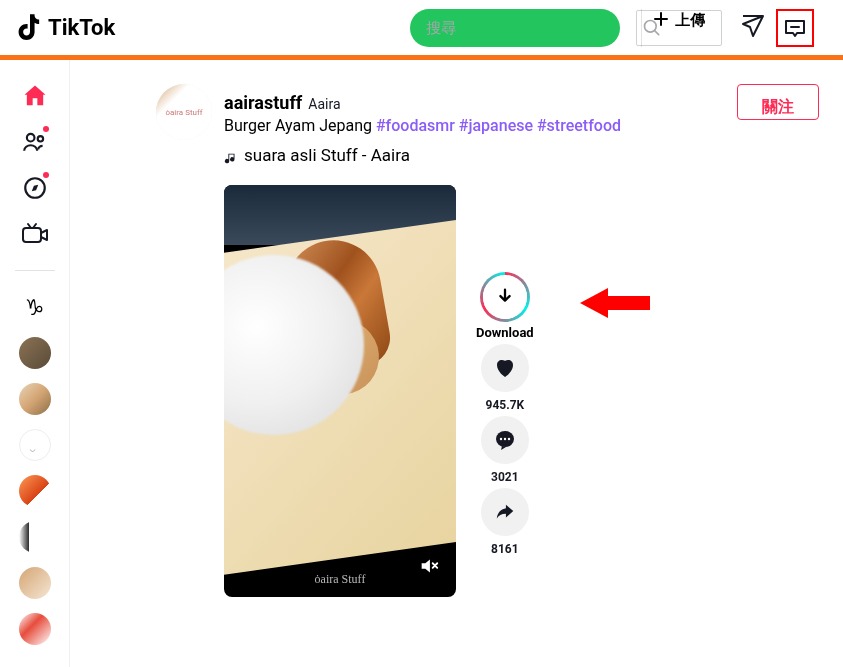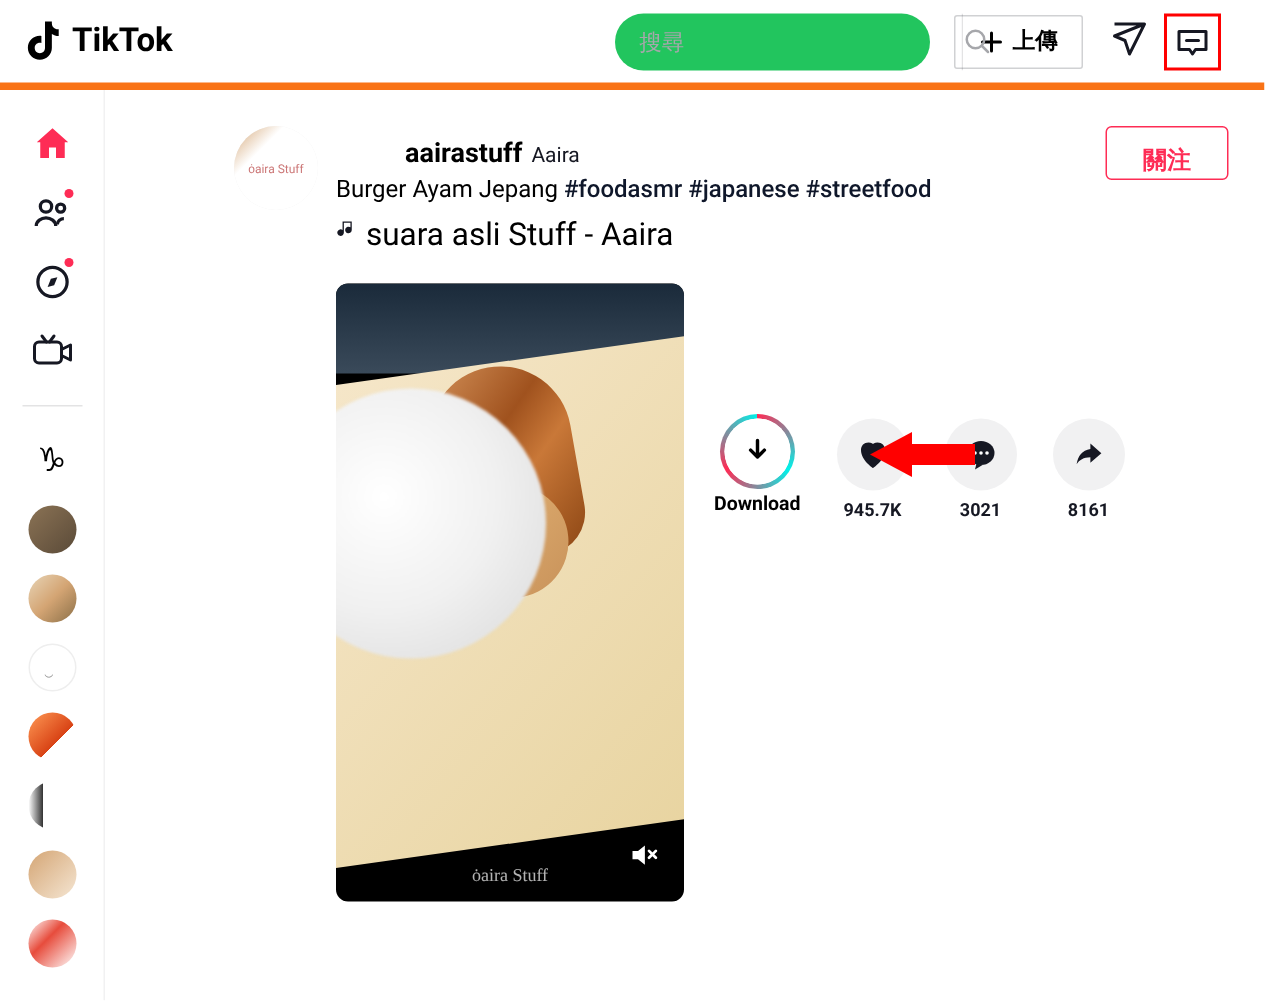--- a/index.html
+++ b/index.html
@@ -6,21 +6,21 @@
     body { background: #fff; width: 843px; height: 667px; overflow: hidden; }
     
     .header { display: flex; align-items: center; height: 60px; padding: 0 16px; border-bottom: 5px solid #f97316; }
     .logo { display: flex; align-items: center; gap: 4px; font-size: 22px; font-weight: 700; cursor: pointer; }
     .logo svg { width: 28px; height: 32px; }
     .spacer-left { flex: 0 0 295px; }
     .search-wrap { position: relative; width: 210px; display: flex; align-items: center; background: #22c55e; border-radius: 92px; height: 38px; }
     .search-input { flex: 1; border: none; background: transparent; padding: 0 16px; font-size: 15px; outline: none; color: #161823; }
     .search-input::placeholder { color: #a6a7ab; }
     .search-btn { width: 44px; height: 38px; border: none; background: transparent; cursor: pointer; display: flex; align-items: center; justify-content: center; border-left: 1px solid rgba(22,24,35,0.12); border-radius: 0 92px 92px 0; }
-    .upload-btn { margin-left: 16px; height: 36px; border: 1px solid #d0d1d3; background: #fff; padding: 0 16px; font-size: 15px; font-weight: 600; display: flex; align-items: center; gap: 6px; cursor: pointer; border-radius: 2px; }
+    .upload-btn { margin-left: 16px; height: 36px; border: 1px solid #d0d1d3; background: #fff; padding: 0 16px; font-size: 15px; font-weight: 600; display: flex; align-items: flex-start; gap: 6px; cursor: pointer; border-radius: 2px; }
     .send-icon { margin-left: 18px; cursor: pointer; }
     .inbox-icon { margin-left: 10px; cursor: pointer; width: 38px; height: 38px; display: flex; align-items: center; justify-content: center; border: 2px solid #ff0000; }
     
     .body { display: flex; height: calc(100% - 60px); }
     .sidebar { width: 70px; border-right: 1px solid #f1f1f2; padding-top: 20px; display: flex; flex-direction: column; align-items: center; gap: 14px; }
     .nav-icon { width: 32px; height: 32px; display: flex; align-items: center; justify-content: center; cursor: pointer; position: relative; }
     .nav-icon .dot { position: absolute; top: 0px; right: 2px; width: 6px; height: 6px; background: #fe2c55; border-radius: 50%; }
     .sep { width: 40px; height: 1px; background: #e3e3e4; margin: 6px 0; }
     .avatar { width: 32px; height: 32px; border-radius: 50%; background: #ddd; cursor: pointer; }
     .av1 { background: linear-gradient(135deg,#8b7355 0%,#5a4a38 100%); }
@@ -32,39 +32,39 @@
     .av6 { background: linear-gradient(135deg,#d4a574,#f5e6d3); }
     .av7 { background: linear-gradient(135deg,#fff 0%,#e74c3c 40%,#fff 100%); }
     
     .content { flex: 1; padding: 24px 24px 0 86px; }
     .video-header { display: flex; align-items: flex-start; gap: 12px; margin-bottom: 20px; }
     .profile-avatar { width: 56px; height: 56px; border-radius: 50%; background: #f0f0f0; display: flex; align-items: center; justify-content: center; font-size: 8px; color: #999; flex-shrink: 0; cursor: pointer; position:relative; overflow:hidden; }
     .profile-avatar::before{content:""; position:absolute; inset:0; background:linear-gradient(135deg,#d4a574 0%,#fff 30%,#fff 100%);}
     .profile-avatar span{position:relative; color:#c77;}
     .video-info { flex: 1; }
     .author-line { display: flex; align-items: baseline; gap: 6px; }
-    .author-name { font-size: 18px; font-weight: 700; cursor: pointer; margin-left: 46px; }
+    .author-name { font-size: 18px; font-weight: 700; cursor: pointer; }
     .author-nick { font-size: 14px; color: #161823; cursor: pointer; margin-top: 12px; }
     .caption { font-size: 16px; line-height: 22px; margin-top: 2px; }
-    .hashtag { color: #0f172a; cursor: pointer; font-weight: 500; }
-    .music { font-size: 21px; margin-top: 8px; display: flex; align-items: flex-start; gap: 6px; cursor: pointer; }
+    .hashtag { color: #8b5cf6; cursor: pointer; font-weight: 500; }
+    .music { font-size: 17px; margin-top: 8px; display: flex; align-items: flex-end; gap: 6px; cursor: pointer; }
     .follow-btn { border: 1px solid #fe2c55; color: #fe2c55; background: #fff; height: 36px; padding: 12px 24px; font-size: 16px; font-weight: 600; border-radius: 4px; cursor: pointer; }
     
     .video-row { display: flex; gap: 20px; align-items: flex-start; margin-left: 68px; }
     .video-box { width: 232px; height: 412px; background: #000; border-radius: 8px; position: relative; overflow: hidden; }
     .vb-scene { position:absolute; inset:0; }
     .vb-top { position:absolute; top:0; left:0; right:0; height:60px; background:linear-gradient(to bottom,#1a2a3a,#3a4a5a); }
     .vb-tray { position:absolute; top:50px; left:0px; right:-20px; bottom:40px; background:linear-gradient(135deg,#f5e6c8,#e8d4a0); transform:skewY(-8deg); }
     .vb-glove { position:absolute; top:70px; left:-40px; width:180px; height:180px; background:radial-gradient(circle at 40% 40%,#fff,#f0f0f0,#d8d8d8); border-radius:50%; filter:blur(1px); }
     .vb-bread { position:absolute; top:55px; left:65px; width:95px; height:130px; background:linear-gradient(135deg,#d4925a 0%,#a0521e 40%,#c97838 60%,#8b4513 100%); border-radius:50px 50px 30px 30px; transform:rotate(-10deg); }
     .vb-bread2 { position:absolute; top:135px; left:70px; width:85px; height:75px; background:linear-gradient(135deg,#e8b878,#c8925a); border-radius:40px; transform:rotate(-5deg); }
     .mute-icon { position: absolute; bottom: 16px; right: 16px; color: #fff; }
     .watermark { position: absolute; bottom: 10px; left: 0; right: 0; text-align: center; color: rgba(255,255,255,0.7); font-size: 12px; font-family: cursive; }
     
-    .actions { display: flex; gap: 24px; padding-top: 90px; }
+    .actions { display: flex; flex-direction: column; gap: 4px; padding-top: 90px; }
     .action-item { display: flex; flex-direction: column; align-items: center; gap: 6px; }
     .action-btn { width: 48px; height: 48px; border-radius: 50%; background: #f1f1f2; display: flex; align-items: center; justify-content: center; cursor: pointer; }
     .download-btn { width: 44px; height: 44px; border-radius: 50%; background: #fff; display: flex; align-items: center; justify-content: center; cursor: pointer; position: relative; }
     .download-ring { position: absolute; inset: -3px; border-radius: 50%; background: conic-gradient(#fe2c55 0deg, #00f2ea 120deg, #fe2c55 240deg, #00f2ea 360deg); z-index: -1; }
     .download-ring::after { content:""; position:absolute; inset:3px; background:#fff; border-radius:50%; }
     .download-btn svg { position: relative; z-index: 2; }
     .action-count { font-size: 12px; font-weight: 700; color: #161823; }
     .download-label { font-size: 13px; font-weight: 700; }
     
     .arrow { position: absolute; top: 283px; left: 580px; }

